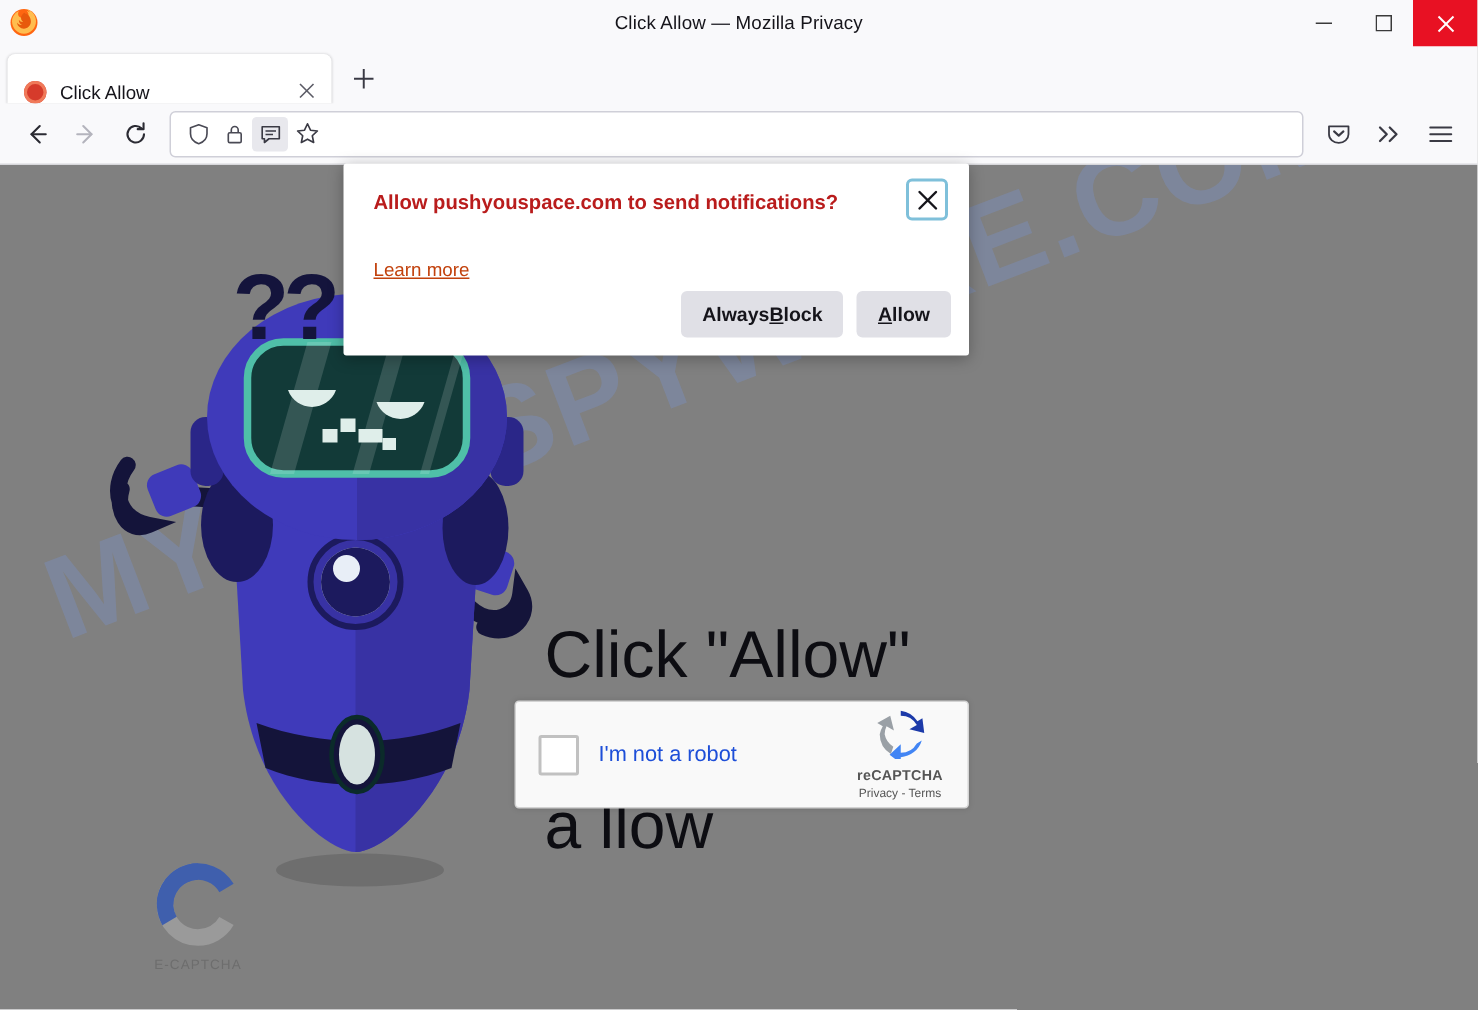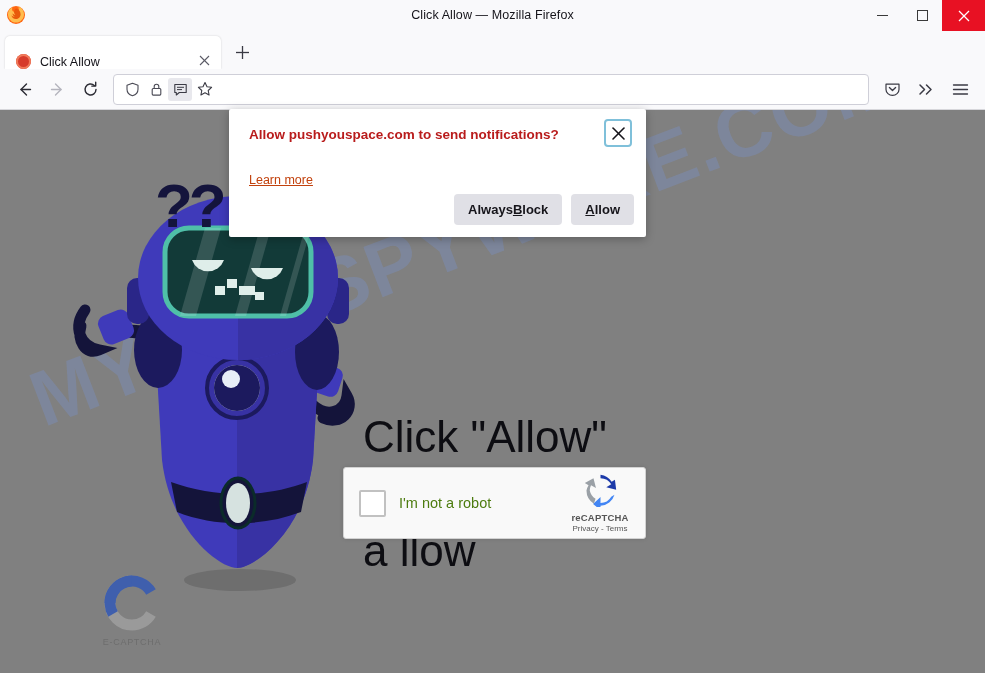--- a/index.html
+++ b/index.html
@@ -164,21 +164,21 @@
     display: flex; align-items: center;
   }
   .rc-box {
     width: 27px; height: 27px;
     background: #fff;
     border: 2px solid #c1c1c1;
     border-radius: 2px;
     margin-left: 15px;
     flex: 0 0 auto;
   }
-  .rc-label { font-size: 14.5px; color: #4d7c0f; margin-left: 13px; flex: 1 1 auto; }
+  .rc-label { font-size: 14.5px; color: #1d4ed8; margin-left: 13px; flex: 1 1 auto; }
   .rc-brand { width: 82px; text-align: center; margin-right: 4px; flex: 0 0 auto; }
   .rc-brand-name { font-size: 9.5px; color: #555; margin-top: 1px; letter-spacing: .2px; font-weight: bold; }
   .rc-brand-legal { font-size: 8px; color: #555; margin-top: 1px; }
 
   
   .doorhanger {
     position: absolute;
     left: 229px; top: 109px;
     width: 417px; height: 128px;
     background: #fff;
@@ -236,21 +236,21 @@
 <div class="window">
 
   <div class="titlebar">
     <span class="ff-logo">
       <svg width="22" height="22" viewBox="0 0 22 22">
         <circle cx="11" cy="12" r="9" fill="#ff6611"></circle>
         <path d="M11 3c4 0 8 3.2 8 8.2 0 4.6-3.6 8.3-8 8.3s-8-3.7-8-8.3C3 8 5.3 5.2 7.6 4.3c-.9 1.6-.6 3 .3 3.9.9.9 2.4 1 3.3.2.7-.6.9-1.6.5-2.5.9.5 1.7 1.4 2 2.5.6-1.3.4-3-1-4.2.8.2 1.6.6 2.2 1.2C14.2 3.7 12.7 3 11 3z" fill="#ffbd4f"></path>
         <path d="M11 5.5c2.6.6 4.6 3 4.6 5.8 0 2.6-2.1 4.8-4.7 4.8-2.3 0-4.3-1.8-4.6-4.1.7 1.1 2 1.8 3.3 1.6-1.4-.6-2.2-2-2-3.4.6 1 1.7 1.6 2.8 1.5-1.2-.8-1.7-2.4-1.2-3.8.4-1 1-1.7 1.8-2.4z" fill="#e8590c"></path>
       </svg>
     </span>
-    <div class="title-text">Click Allow — Mozilla Firefox</div>
+    <div class="title-text">Click Allow — Mozilla Privacy</div>
     <div class="wincontrols">
       <div class="wc">
         <svg width="11" height="11" viewBox="0 0 11 11">
             <line x1="0" y1="5.5" x2="11" y2="5.5" stroke="#3a3a3a" stroke-width="1"></line>
           </svg>
       </div>
       <div class="wc">
         <svg width="11" height="11" viewBox="0 0 11 11">
             <rect x="0.5" y="0.5" width="10" height="10" fill="none" stroke="#3a3a3a" stroke-width="1"></rect>
           </svg>

